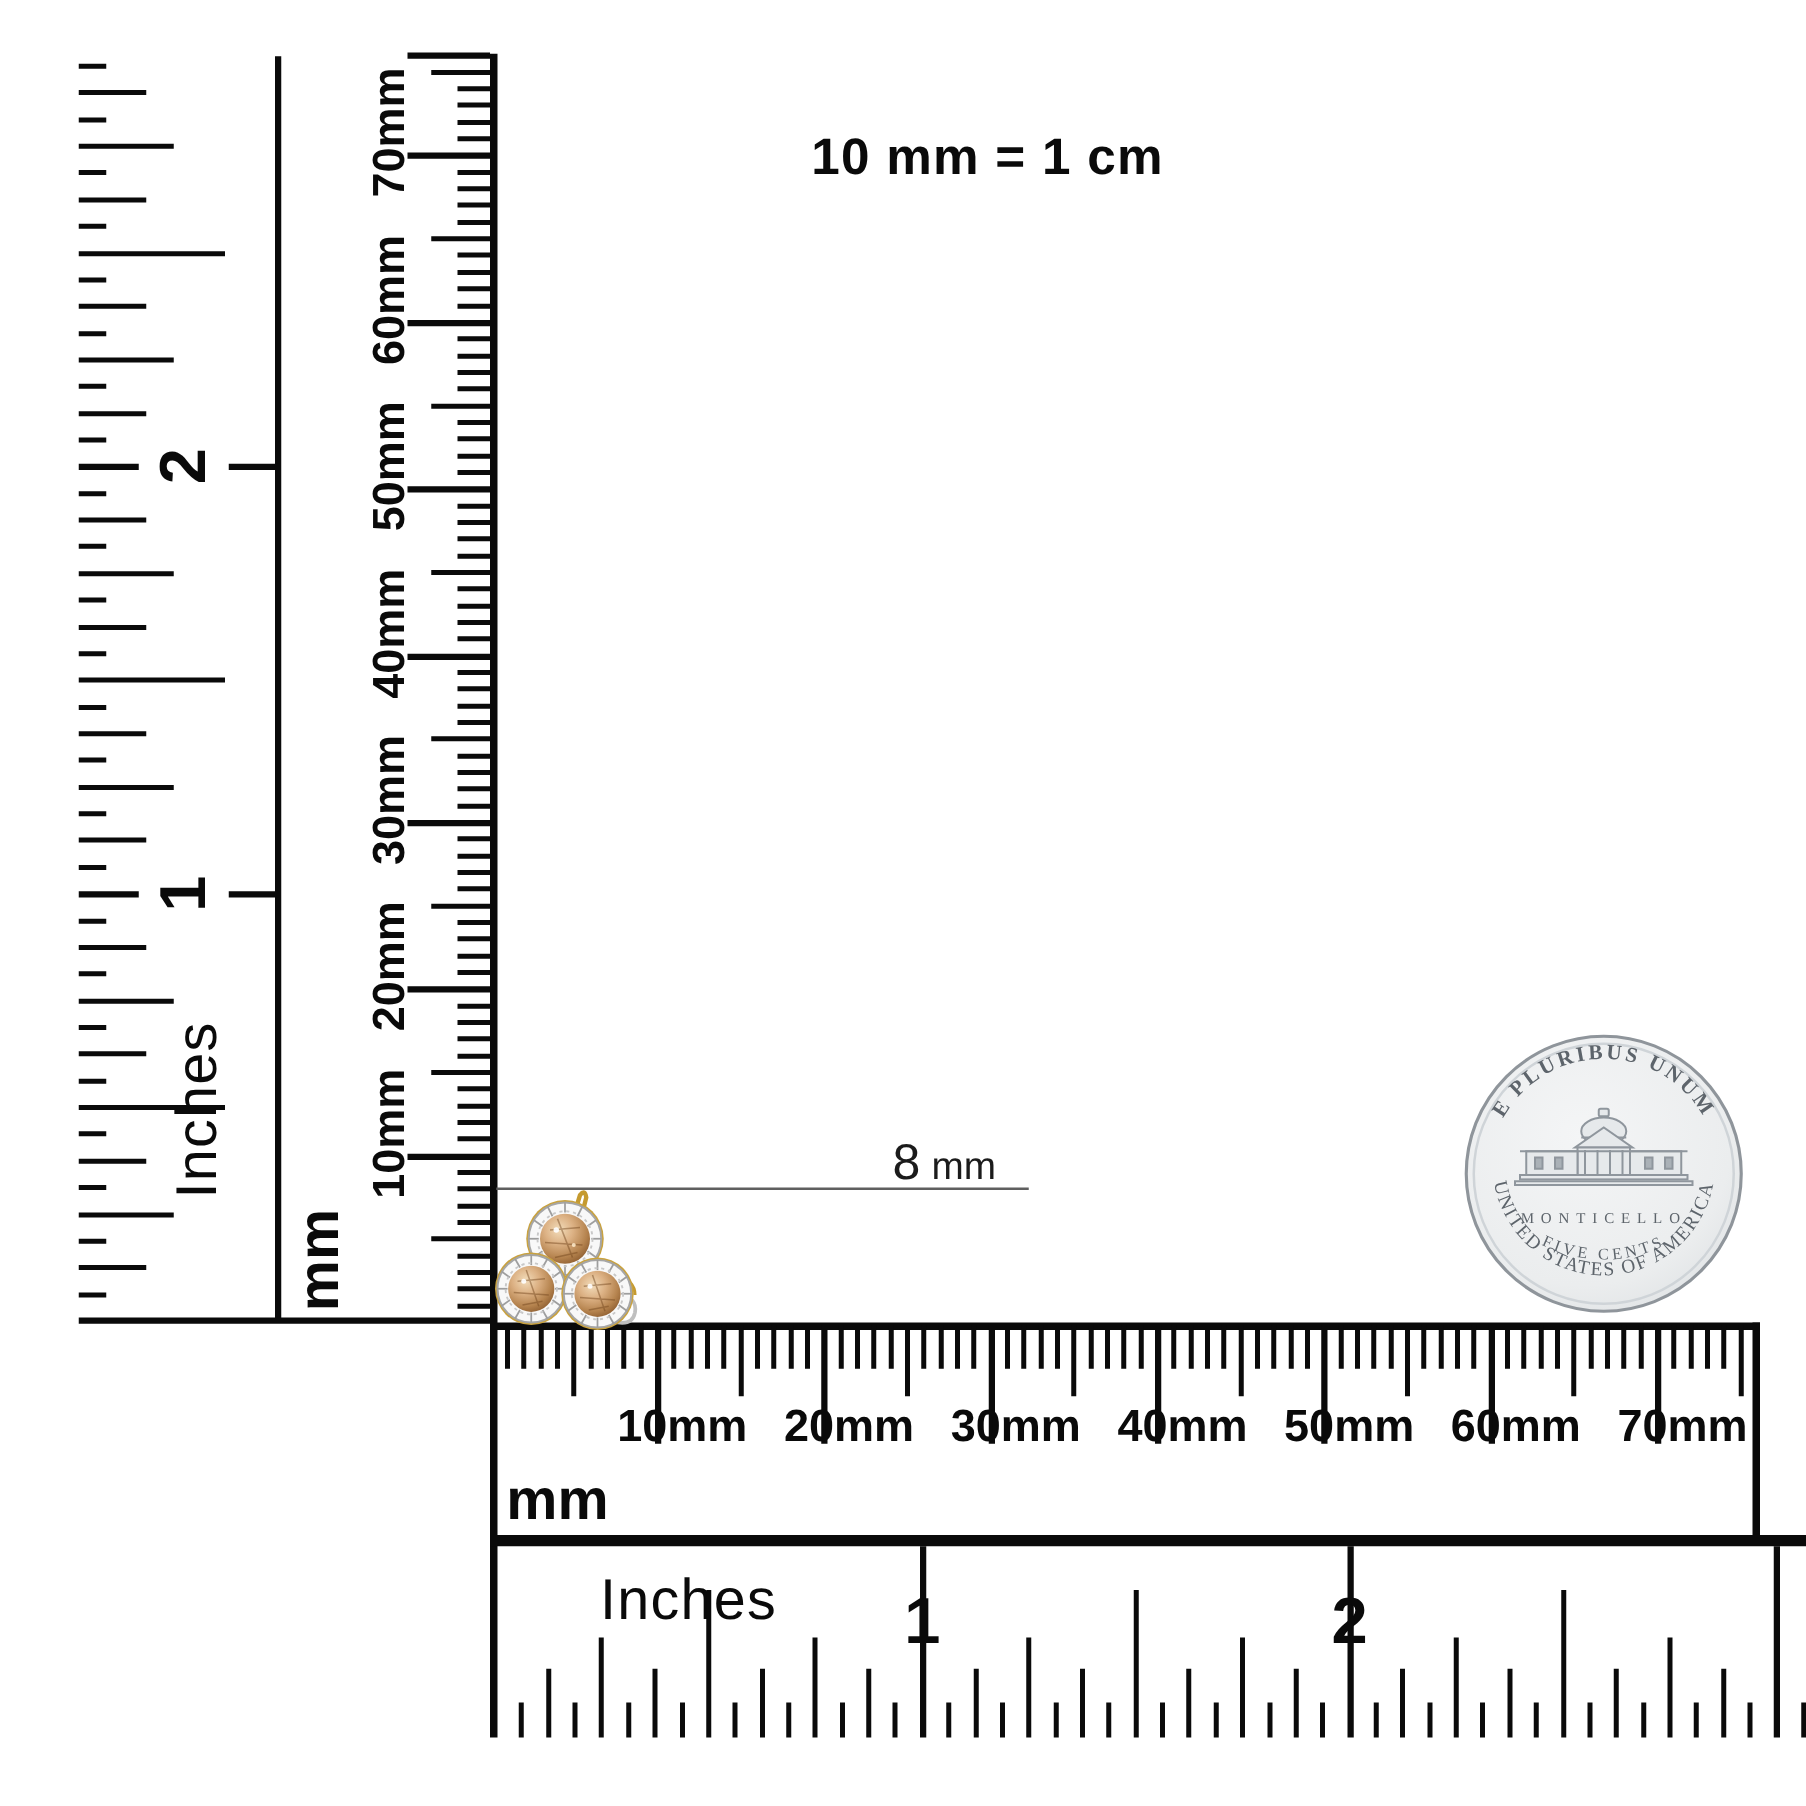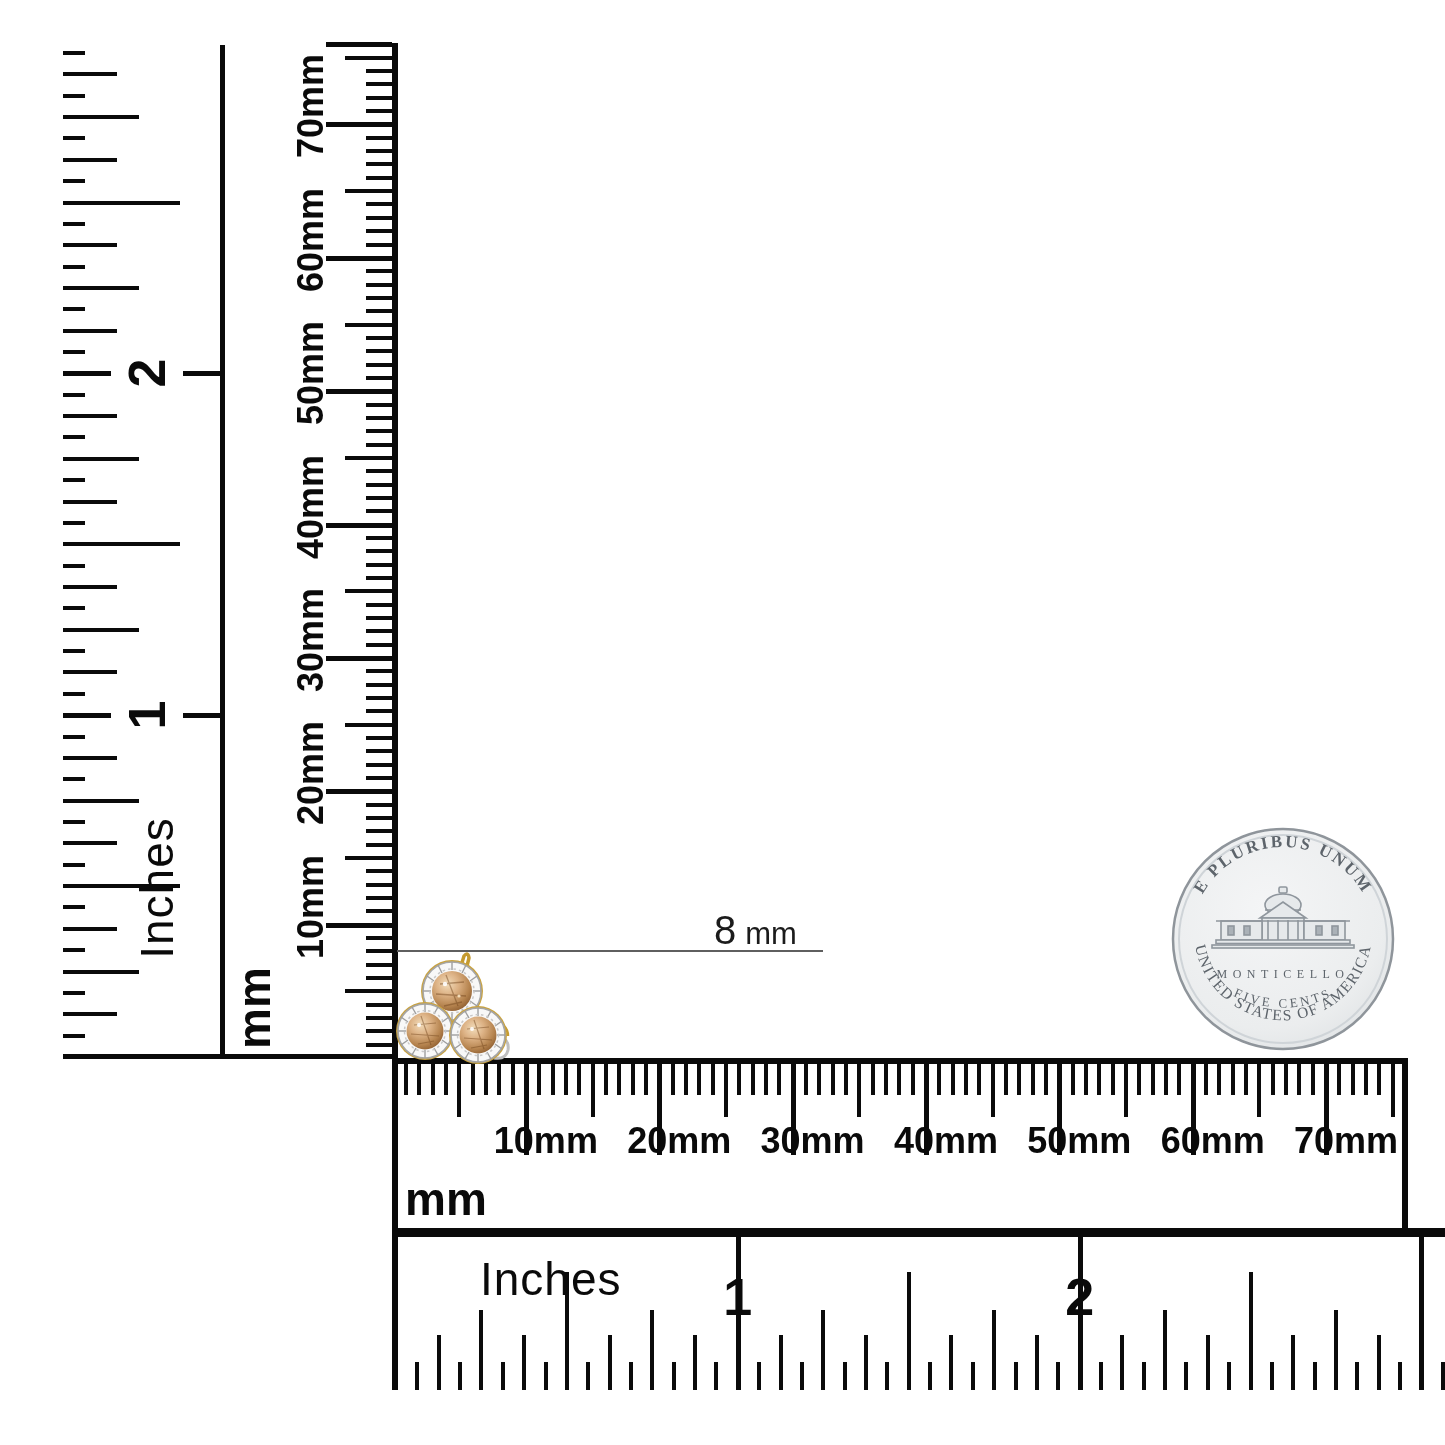--- a/index.html
+++ b/index.html
@@ -27,20 +27,21 @@
   #dim-label .val{font-size:40px;}
   #dim-label .un{font-size:31px;margin-left:9px;}
   svg{position:absolute;overflow:visible;}
   svg text{font-family:"Liberation Serif","DejaVu Serif",serif;}
 </style>
 </head>
 <body>
 
 <div id="stage">
 
+  <div id="scale-note" class="lbl">10 mm = 1 cm</div>
 
   <div id="v-inch">
     <div class="ln" style="left:220px;top:45px;width:5px;height:1013px;"></div>
     <div class="ln" style="left:63px;top:1054px;width:334px;height:5px;"></div>
     <div class="lbl rot inches-word" style="left:157px;top:888px;">Inches</div>
     <div class="lbl rot unit" style="left:254px;top:1008px;">mm</div>
   <div class="t" style="left: 63px; top: 1033.64px; width: 22px; height: 4px;"></div>
       <div class="t" style="left: 63px; top: 1012.27px; width: 54px; height: 4px;"></div>
       <div class="t" style="left: 63px; top: 990.913px; width: 22px; height: 4px;"></div>
       <div class="t" style="left: 63px; top: 969.55px; width: 76px; height: 4px;"></div>

